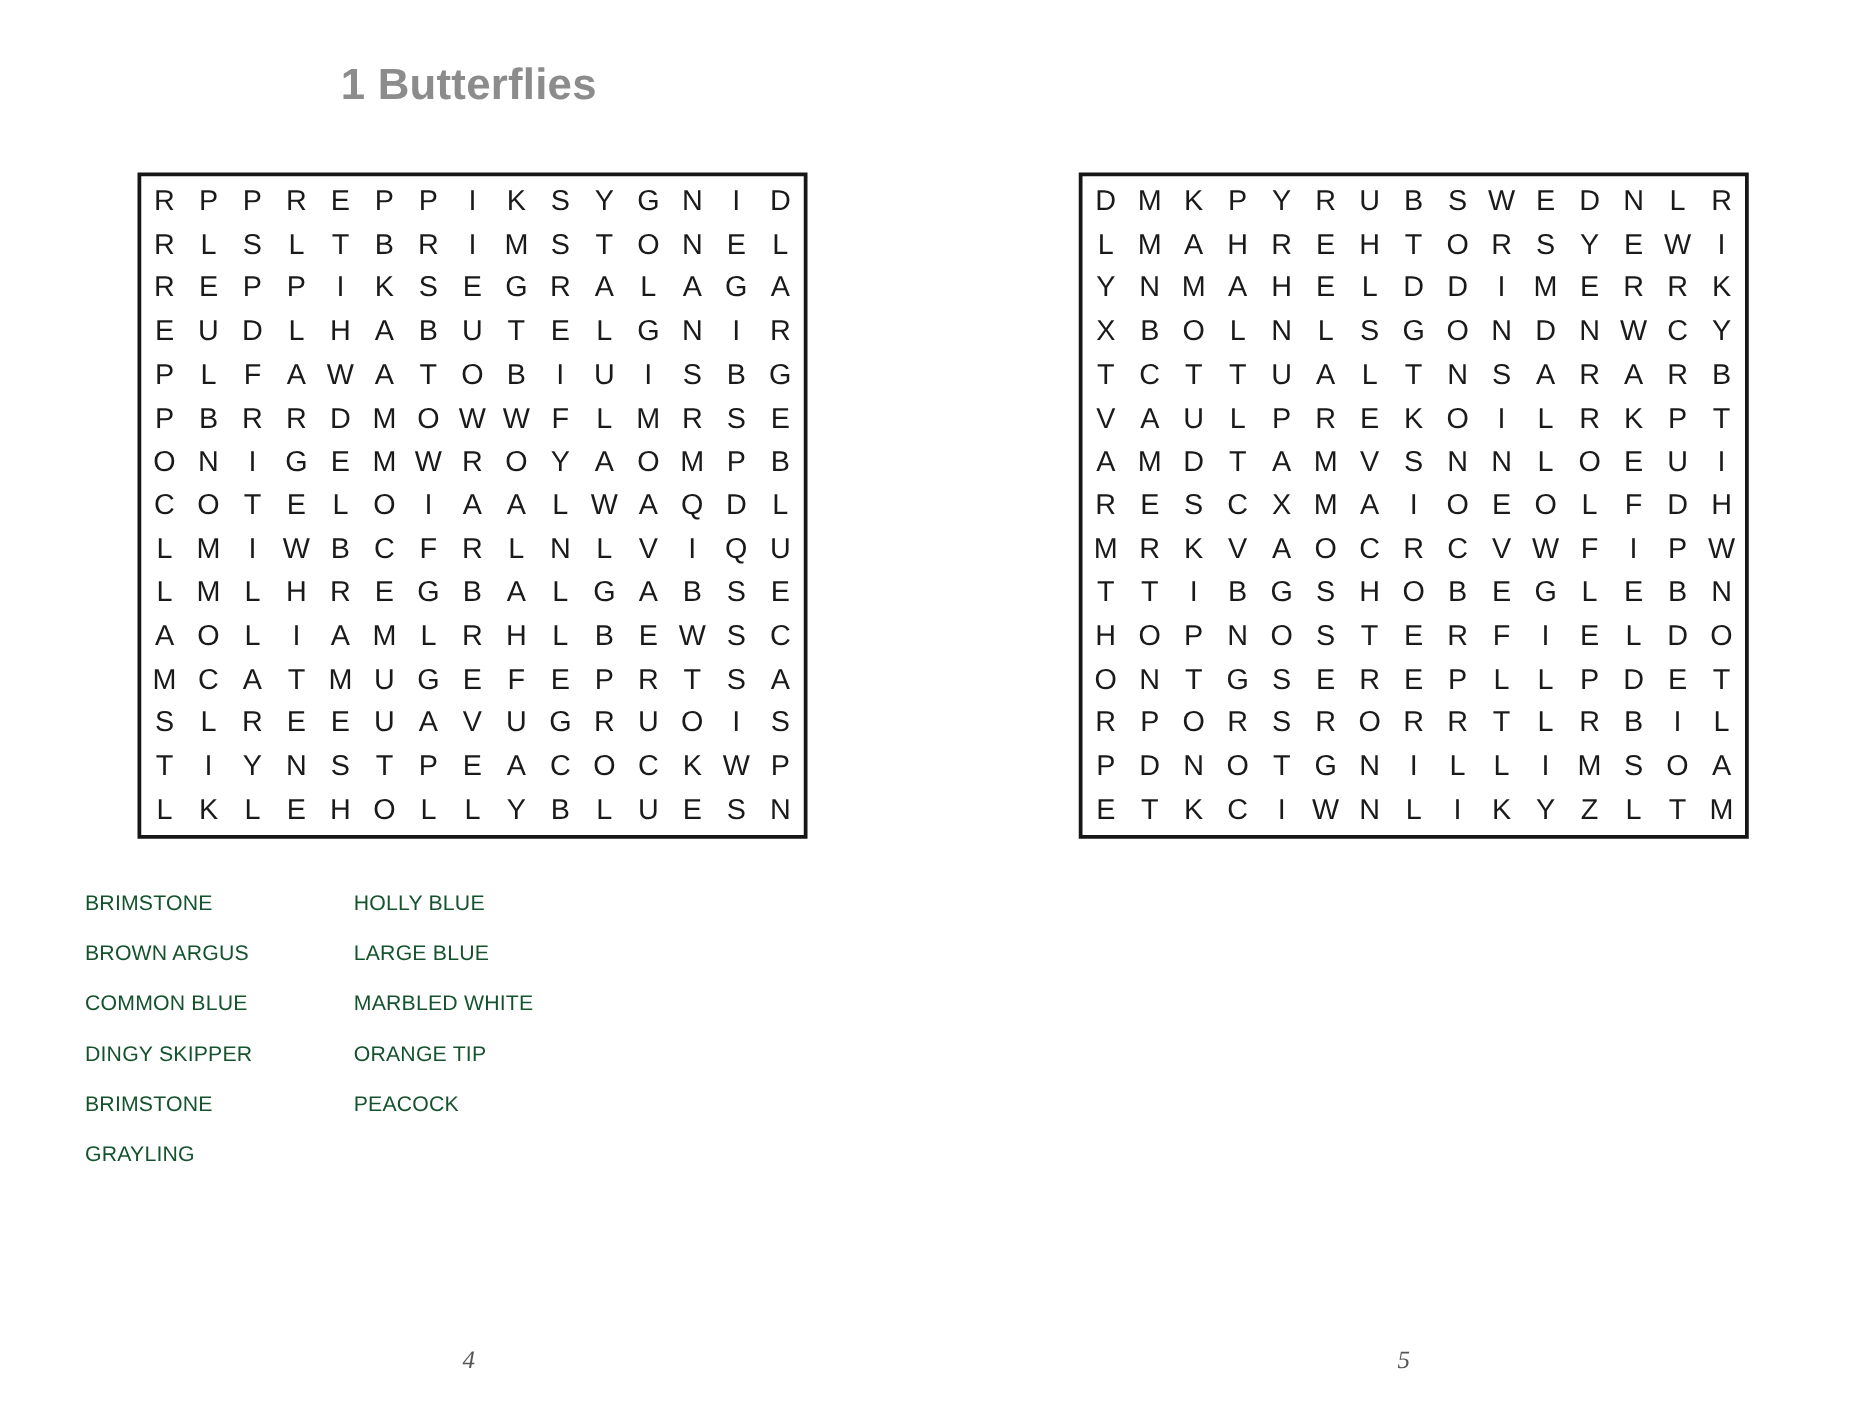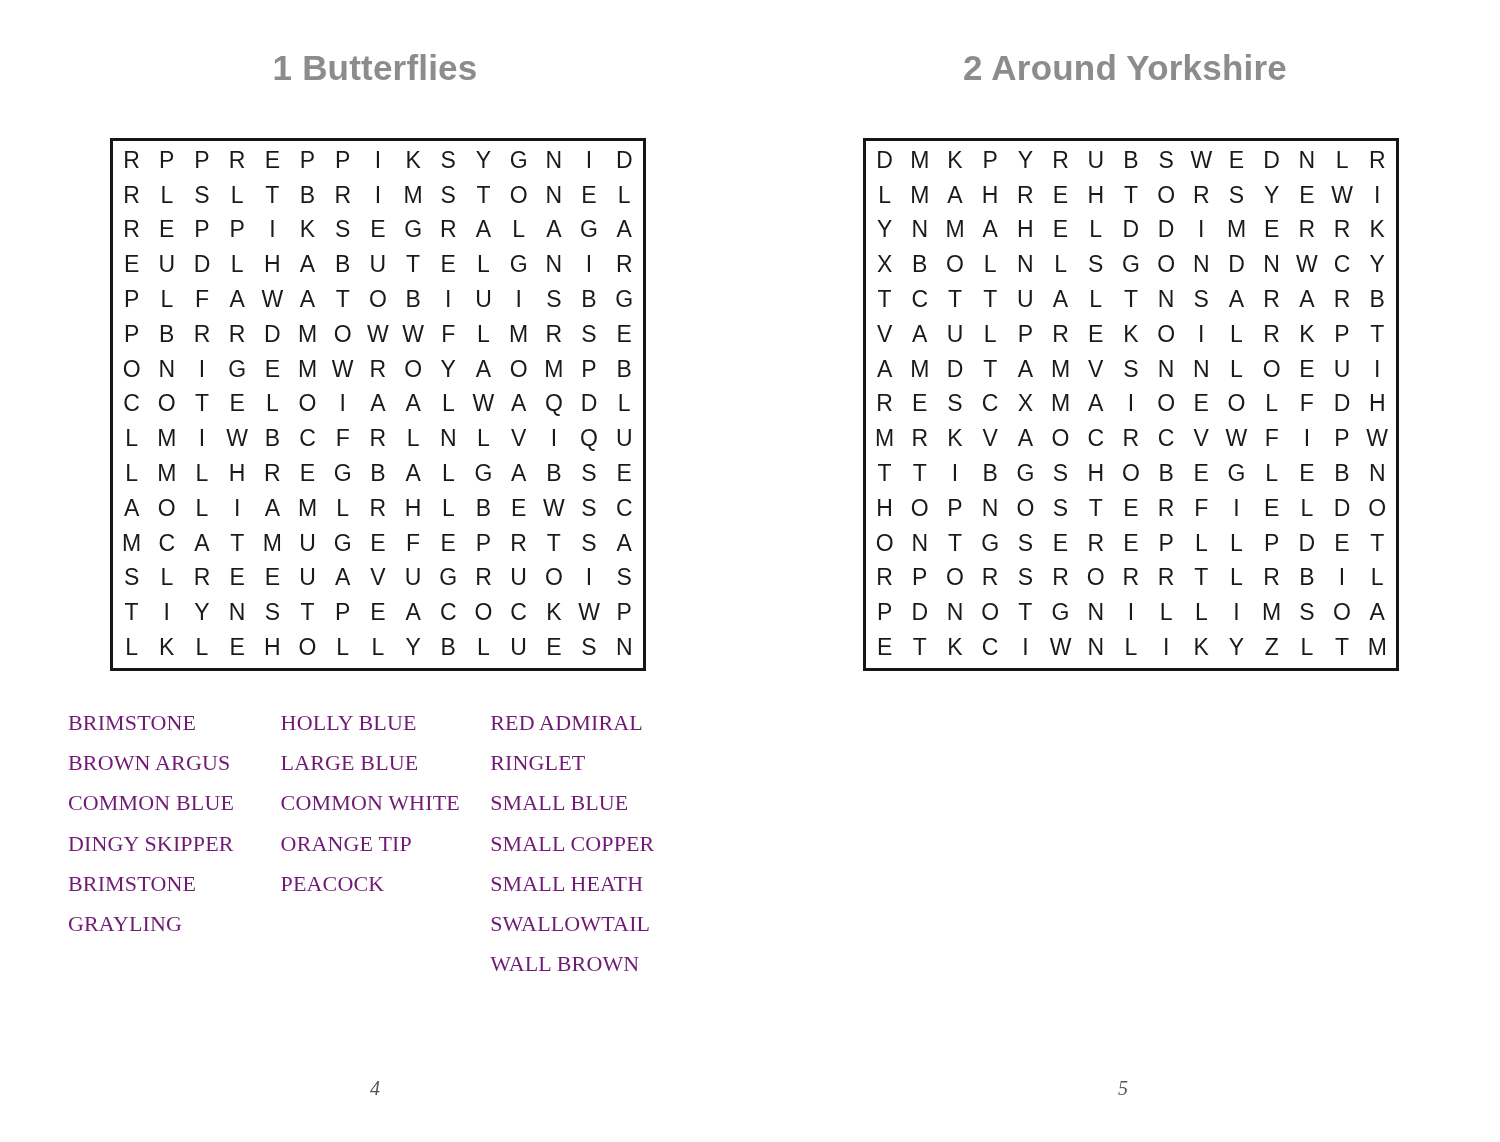--- a/index.html
+++ b/index.html
@@ -78,27 +78,26 @@
     display: flex;
   }
 
   .word-col {
     width: 215px;
   }
   .word-col.col-mid { width: 212px; }
   .word-col.col-last { width: 200px; }
 
   .word-item {
-    font-size: 22px;
-    color: #701a75;
+    font-size: 17px;
+    color: #14532d;
     height: 40.2px;
     line-height: 26px;
     letter-spacing: 0.15px;
     white-space: nowrap;
-    font-family: Liberation Serif, serif;
   }
 
   .page-number {
     position: absolute;
     bottom: 42px;
     font-family: "Liberation Serif", serif;
     font-style: italic;
     font-size: 20px;
     color: #555555;
   }
@@ -346,39 +345,29 @@
           <div class="word-item">BRIMSTONE</div>
           <div class="word-item">BROWN ARGUS</div>
           <div class="word-item">COMMON BLUE</div>
           <div class="word-item">DINGY SKIPPER</div>
           <div class="word-item">BRIMSTONE</div>
           <div class="word-item">GRAYLING</div>
         </div>
         <div class="word-col col-mid">
           <div class="word-item">HOLLY BLUE</div>
           <div class="word-item">LARGE BLUE</div>
-          <div class="word-item">COMMON WHITE</div>
+          <div class="word-item">MARBLED WHITE</div>
           <div class="word-item">ORANGE TIP</div>
           <div class="word-item">PEACOCK</div>
-        </div>
-        <div class="word-col col-last">
-          <div class="word-item">RED ADMIRAL</div>
-          <div class="word-item">RINGLET</div>
-          <div class="word-item">SMALL BLUE</div>
-          <div class="word-item">SMALL COPPER</div>
-          <div class="word-item">SMALL HEATH</div>
-          <div class="word-item">SWALLOWTAIL</div>
-          <div class="word-item">WALL BROWN</div>
         </div>
       </div>
     <div class="page-number">4</div>
   </div>
 
   <div class="page page-right">
-    <div class="puzzle-title">2 Around Yorkshire</div>
     <div class="grid-wrap">
       <div class="letter-grid" id="grid-2">
           <div class="cell">D</div>
           <div class="cell">M</div>
           <div class="cell">K</div>
           <div class="cell">P</div>
           <div class="cell">Y</div>
           <div class="cell">R</div>
           <div class="cell">U</div>
           <div class="cell">B</div>

